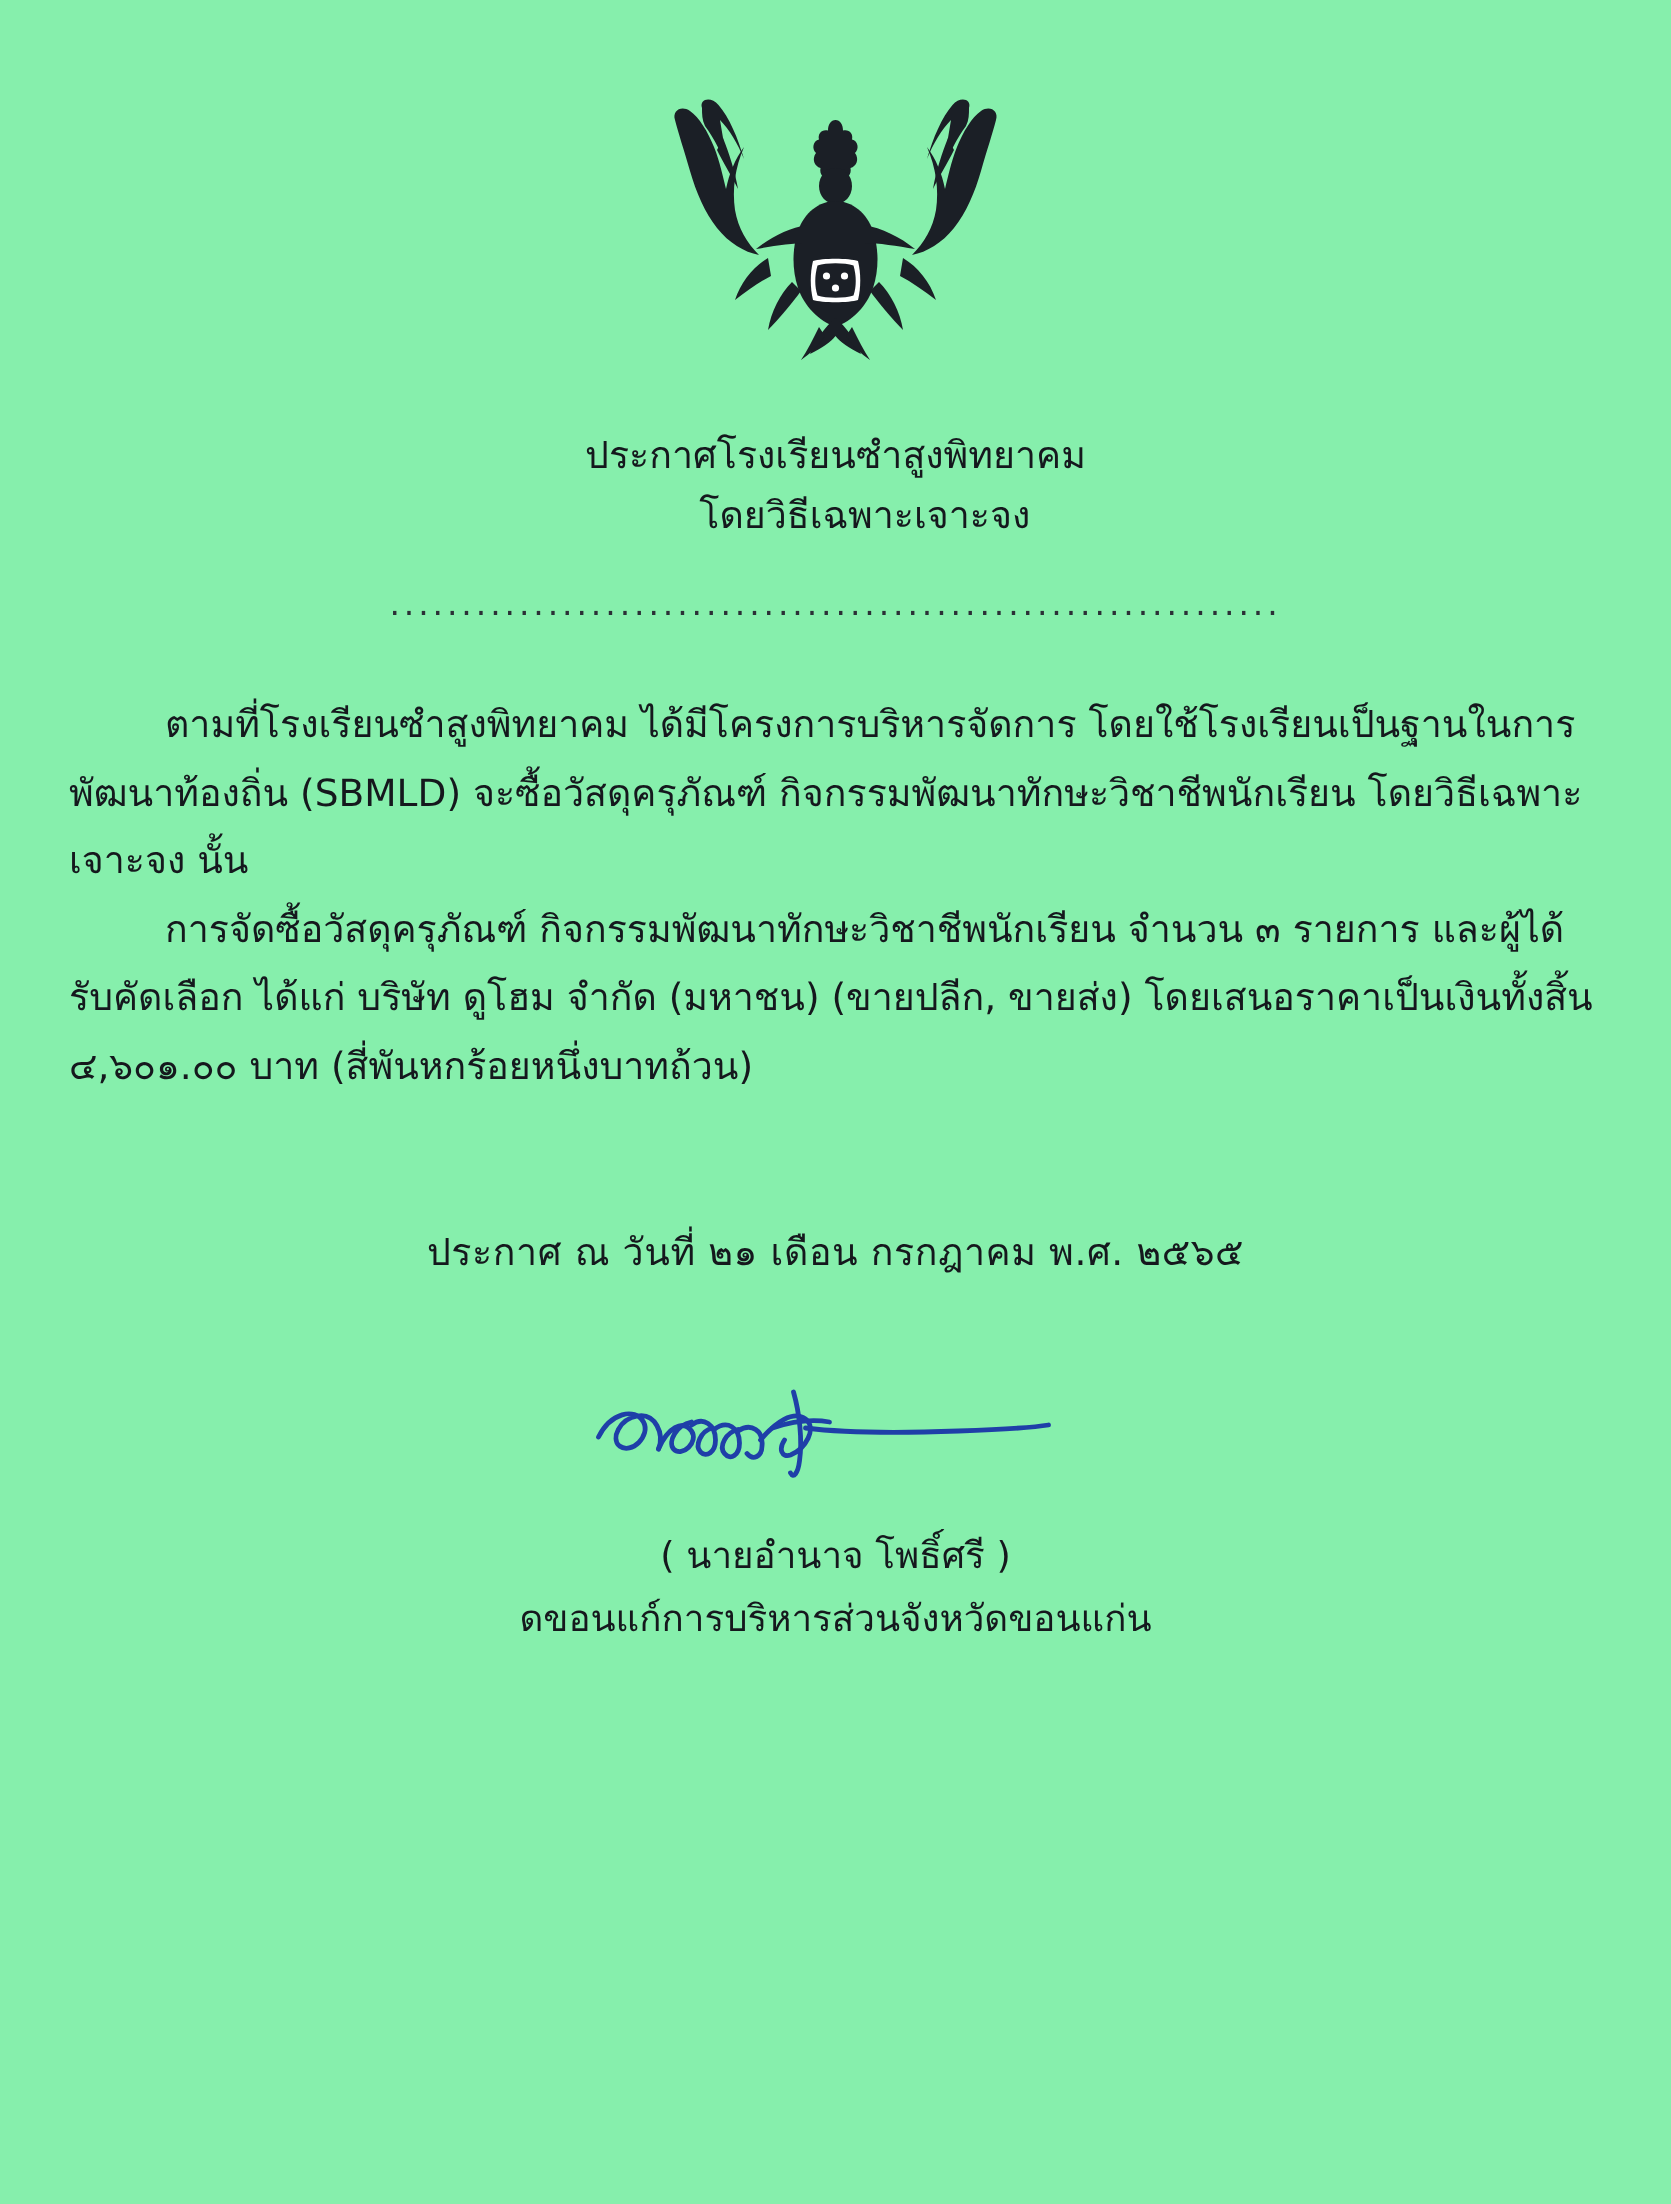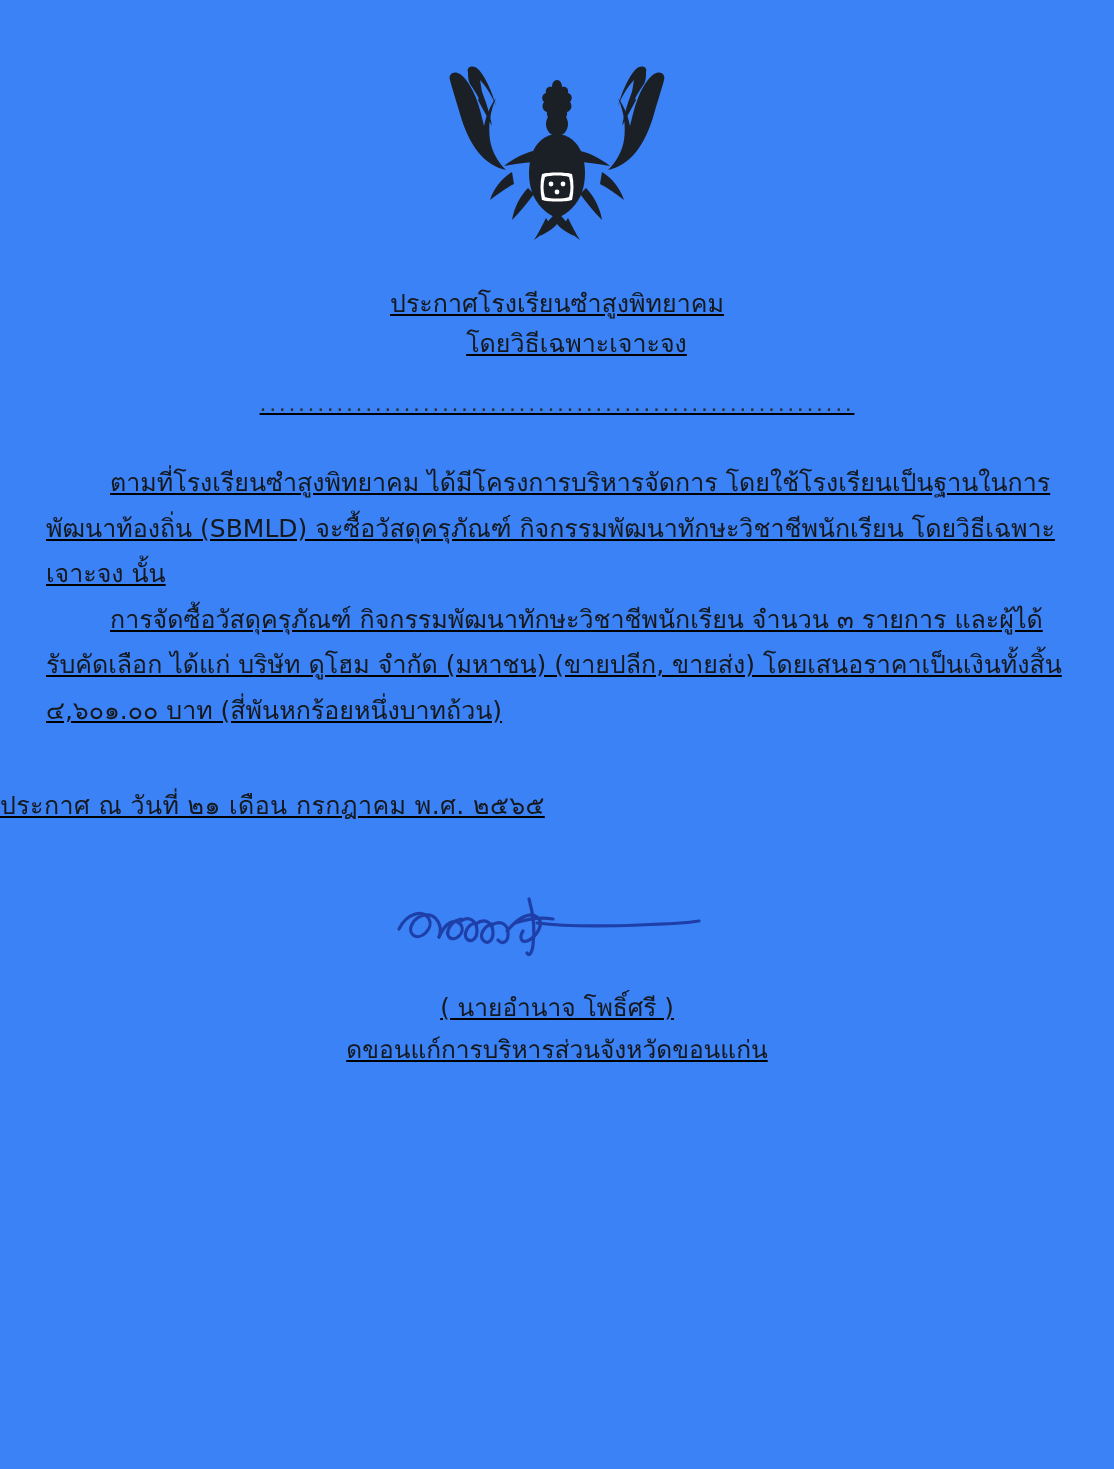--- a/index.html
+++ b/index.html
@@ -7,24 +7,23 @@
     padding: 0;
     background: #ffffff;
   }
   body {
     font-family: "DejaVu Sans", sans-serif;
   }
   .page {
     position: relative;
     width: 1114px;
     height: 1469px;
-    background: #3b82f6;
+    background: #86efac;
     overflow: hidden;
     box-sizing: border-box;
-    text-decoration: underline;
   }
   .emblem {
     width: 100%;
     display: flex;
     justify-content: center;
     padding-top: 62px;
   }
   .emblem svg {
     display: block;
   }
@@ -60,22 +59,22 @@
     text-align: left;
   }
   .body-text p {
     margin: 0;
   }
   .indent {
     display: inline-block;
     width: 64px;
   }
   .date-line {
-    text-align: left;
-    margin-top: 52px;
+    text-align: center;
+    margin-top: 81px;
     color: #15181d;
     font-size: 25px;
     letter-spacing: 0.4px;
   }
   .signature {
     display: flex;
     justify-content: center;
     margin-top: 58px;
     height: 86px;
   }

